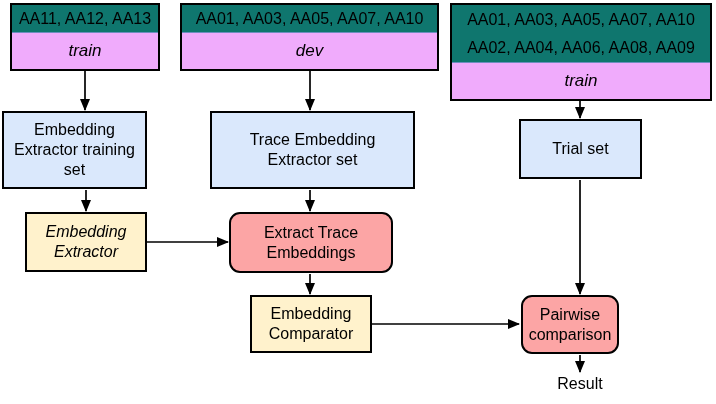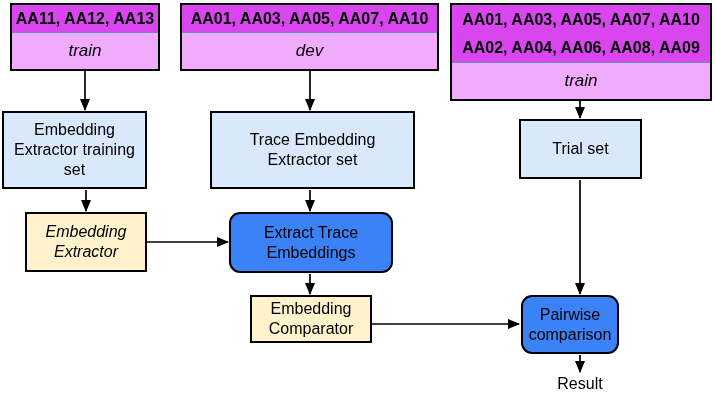--- a/index.html
+++ b/index.html
@@ -30,39 +30,38 @@
     border: 2px solid #000000;
     display: flex;
     align-items: center;
     justify-content: center;
     text-align: center;
     font-size: 16px;
     line-height: 20px;
   }
   .blue   { background: #dae8fc; }
   .yellow { background: #fff2cc; }
-  .white  { background: #3b82f6; }
+  .white  { background: #fca5a5; }
   .rounded { border-radius: 11px; }
   .pad { padding: 0 10px; }
 
   
   .dataset {
     flex-direction: column;
     align-items: stretch;
     padding: 0;
   }
   .ds-header {
-    background: #d946ef;
+    background: #0f766e;
     border-bottom: 1px solid #6c8ebf;
     display: flex;
     flex-direction: column;
     align-items: center;
     justify-content: center;
     flex: 0 0 auto;
-    font-weight: bold;
   }
   .ds-line {
     line-height: 28px;
     white-space: nowrap;
   }
   .ds-split {
     background: #f0abfc;
     flex: 1 1 auto;
     display: flex;
     align-items: center;
@@ -76,21 +75,21 @@
   #ds-dev   { left: 180px; top: 3px; width: 259px; height: 68px; }
   #ds-eval  { left: 450px; top: 3px; width: 262px; height: 98px; }
   #ds-train .ds-header, #ds-dev .ds-header { height: 27px; }
   #ds-eval .ds-header { height: 57px; }
 
   #node-training-set        { left: 2px;   top: 111px; width: 145px; height: 78px; }
   #node-extraction-set      { left: 210px; top: 111px; width: 205px; height: 78px; }
   #node-trial-set           { left: 519px; top: 119px; width: 123px; height: 60px; }
   #node-embedding-extractor { left: 25px;  top: 212px; width: 122px; height: 60px; font-style: italic; }
   #node-extract-trace       { left: 229px; top: 212px; width: 164px; height: 61px; }
-  #node-embedding-comparator{ left: 250px; top: 295px; width: 122px; height: 48px; }
+  #node-embedding-comparator{ left: 250px; top: 295px; width: 122px; height: 58px; }
   #node-pairwise            { left: 521px; top: 295px; width: 98px; height: 59px; }
 
   #result-label {
     position: absolute;
     left: 540px;
     top: 374px;
     width: 80px;
     text-align: center;
     font-size: 16px;
     line-height: 20px;

